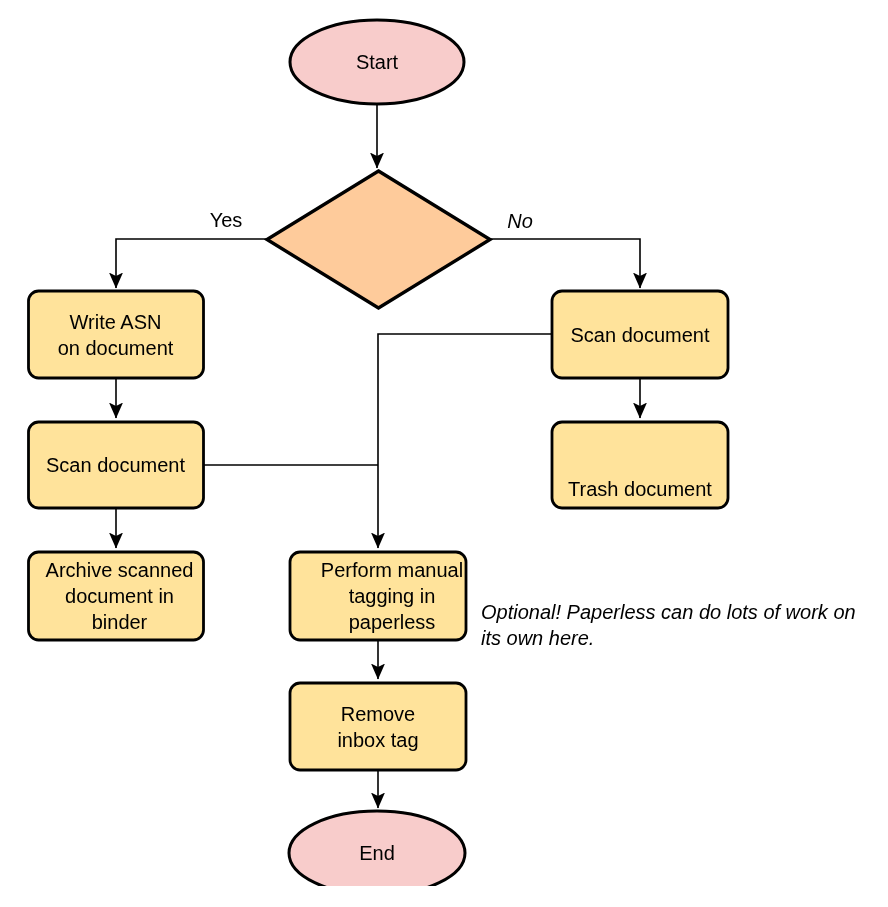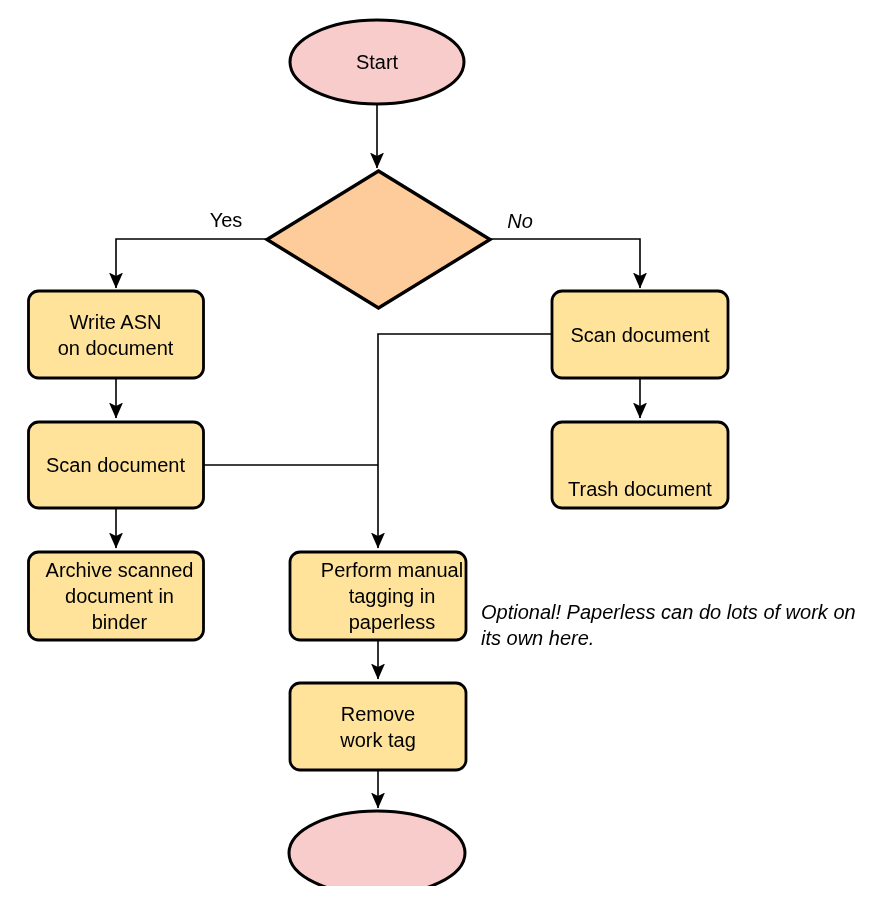--- a/index.html
+++ b/index.html
@@ -104,22 +104,23 @@
 
   <div class="node-label" style="left:552px; top:291px; width:176px; height:87px;">Scan document</div>
 
   <div class="node-label" style="left:552px; top:446px; width:176px; height:86px;">Trash document</div>
 
   <div class="node-label" style="left:288px; top:552px; width:176px; height:88px;margin-left:16px;">Perform manual
 tagging in
 paperless</div>
 
   <div class="node-label" style="left:290px; top:683px; width:176px; height:87px;">Remove
-work tag</div>
+inbox tag</div>
 
+  <div class="node-label" style="left:289px; top:811px; width:176px; height:84px;">End</div>
 
   <div class="edge-label" style="left:191px; top:207px; width:70px; height:26px;">Yes</div>
 
   <div class="edge-label" style="left:490px; top:208px; width:60px; height:26px;font-style:italic;">No</div>
 
   <div class="note-text" style="left:481px; top:589px; width:404px;margin-top:10px;">Optional! Paperless can do lots of work on
 its own here.</div>
 
   <div class="bottom-divider"></div>
 </div>

